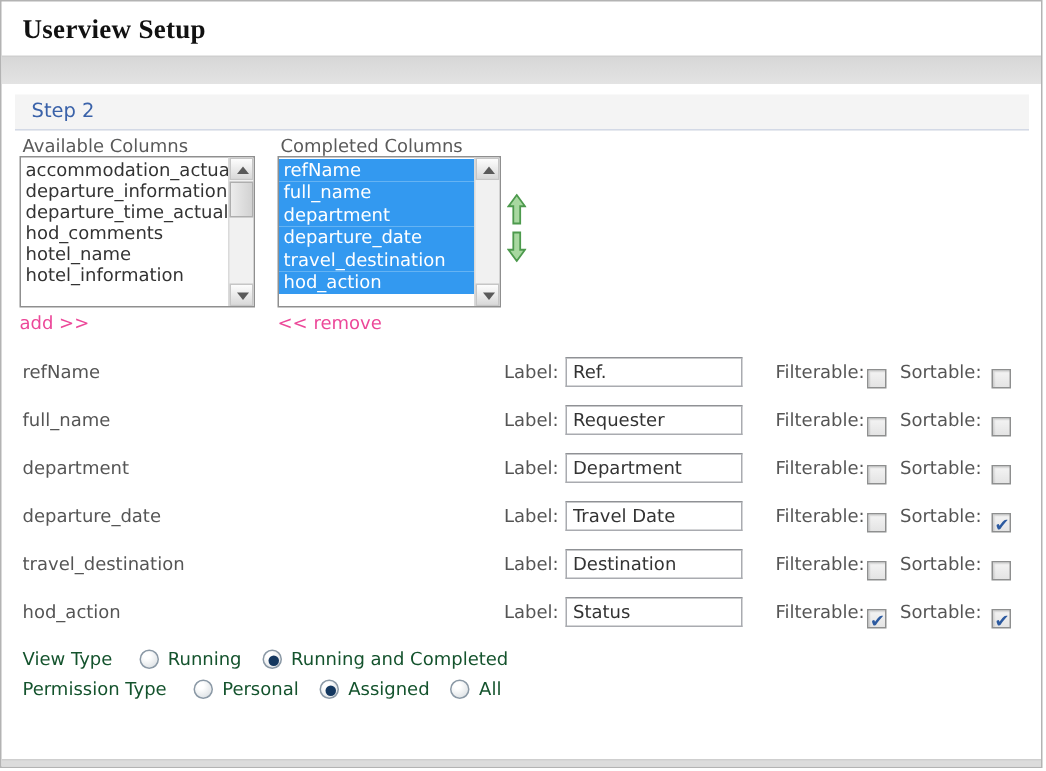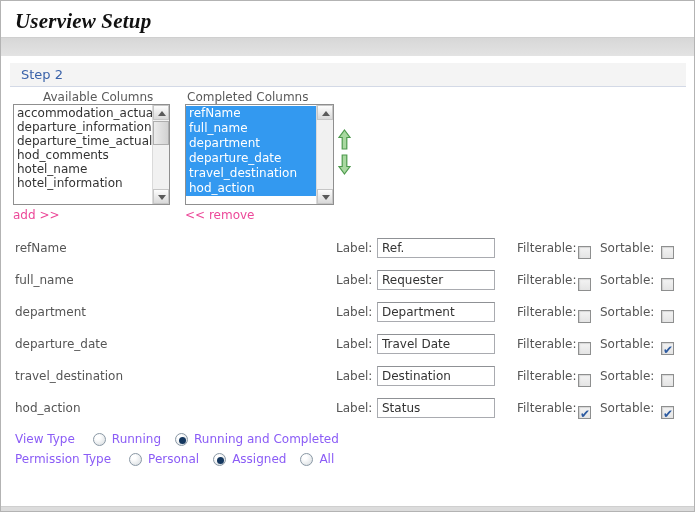--- a/index.html
+++ b/index.html
@@ -7,21 +7,21 @@
   body { font-family:"DejaVu Sans", sans-serif; }
 
   .page {
     position:relative; width:695px; height:512px;
     border:1px solid #b3b3b3; background:#fff; overflow:hidden;
     font-size:12px; color:#555;
   }
   .app-title {
     position:absolute; left:14px; top:8px;
     font-family:"Liberation Serif", serif; font-weight:bold;
-    font-size:21px; color:#111; letter-spacing:0.2px;font-style:italic;
+    font-size:18px; color:#111; letter-spacing:0.2px;
   }
   .top-band {
     position:absolute; left:0; top:36px; width:100%; height:19px;
     background:linear-gradient(#d7d7d7,#e3e3e3);
     border-top:1px solid #cfcfcf;
   }
   .step-bar {
     position:absolute; left:9px; right:8px; top:62px; height:24px;
     background:#f4f4f4; border-bottom:1px solid #d3d9e6;
     color:#3a62a9; font-size:13px; line-height:23px; padding-left:11px;
@@ -91,21 +91,21 @@
     border:1px solid #8e8f8f;
     background:linear-gradient(#f4f4f4,#e4e4e4);
     box-shadow:inset 1px 1px 1px rgba(0,0,0,0.12);
     position:relative; cursor:pointer; vertical-align:middle;
   }
   .cb.checked::after {
     content:"✔"; position:absolute; left:1px; top:-3px;
     font-size:12px; color:#2c5aa0;
   }
 
-  .opt-row { position:absolute; left:14px; height:16px; display:flex; align-items:center; font-size:12px; color:#8b5cf6; white-space:nowrap; }
+  .opt-row { position:absolute; left:14px; height:16px; display:flex; align-items:center; font-size:12px; color:#14532d; white-space:nowrap; }
   .opt-row .grp-label { margin-right:12px; }
   .opt-row .radio { margin:0 6px 0 6px; }
   .opt-row .opt-label { margin-right:8px; }
   .radio {
     display:inline-block; width:13px; height:13px; border-radius:50%;
     border:1px solid #8a98a5;
     background:radial-gradient(circle at 35% 30%, #ffffff 20%, #dfe3e6 80%);
     position:relative; cursor:pointer; flex:0 0 auto;
   }
   .radio.selected::after {
@@ -133,21 +133,21 @@
 
 <div class="page">
 
   <div class="app-title">Userview Setup</div>
   <div class="top-band"></div>
 
   <div class="step-bar">
     <span>Step 2</span>
   </div>
 
-  <div class="col-label" style="left:14px; top:89px;margin-left:28px;">Available Columns</div>
+  <div class="col-label" style="left:14px; top:89px;">Available Columns</div>
   <div class="col-label" style="left:186px; top:89px;">Completed Columns</div>
 
   <div class="listbox avail">
     <div class="lst-items" id="avail-list">
         <div class="lst-item">accommodation_actual</div>
         <div class="lst-item">departure_information</div>
         <div class="lst-item">departure_time_actual</div>
         <div class="lst-item">hod_comments</div>
         <div class="lst-item">hotel_name</div>
         <div class="lst-item">hotel_information</div>

